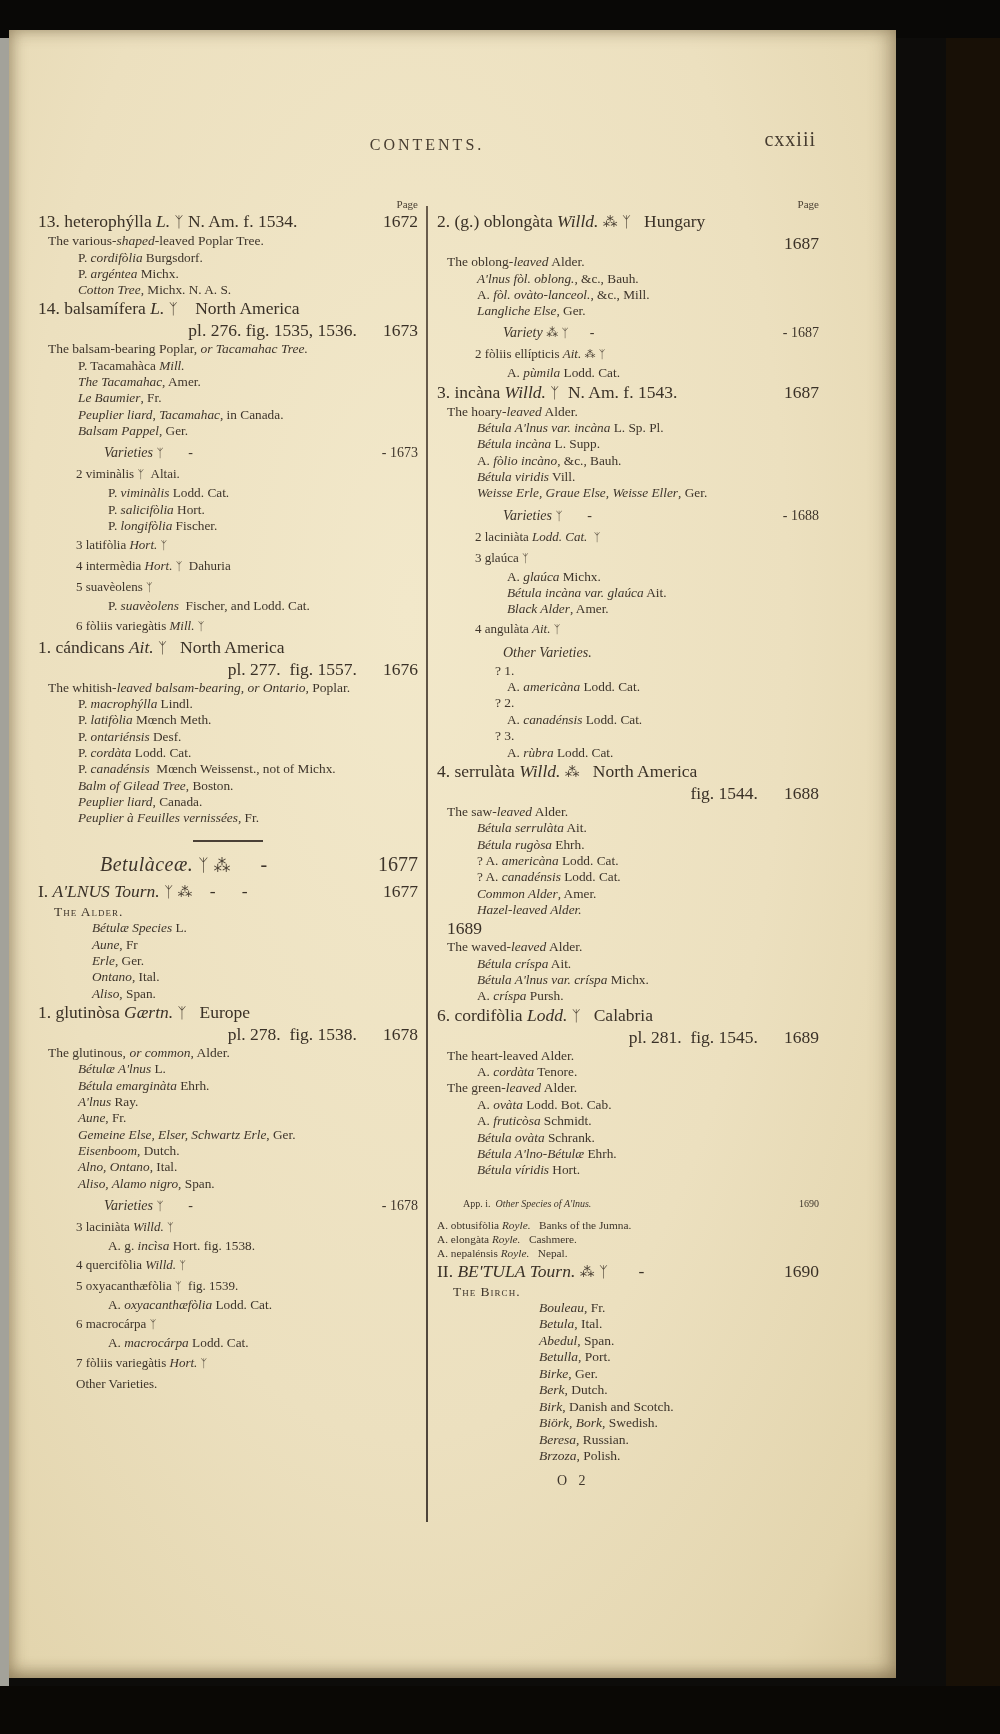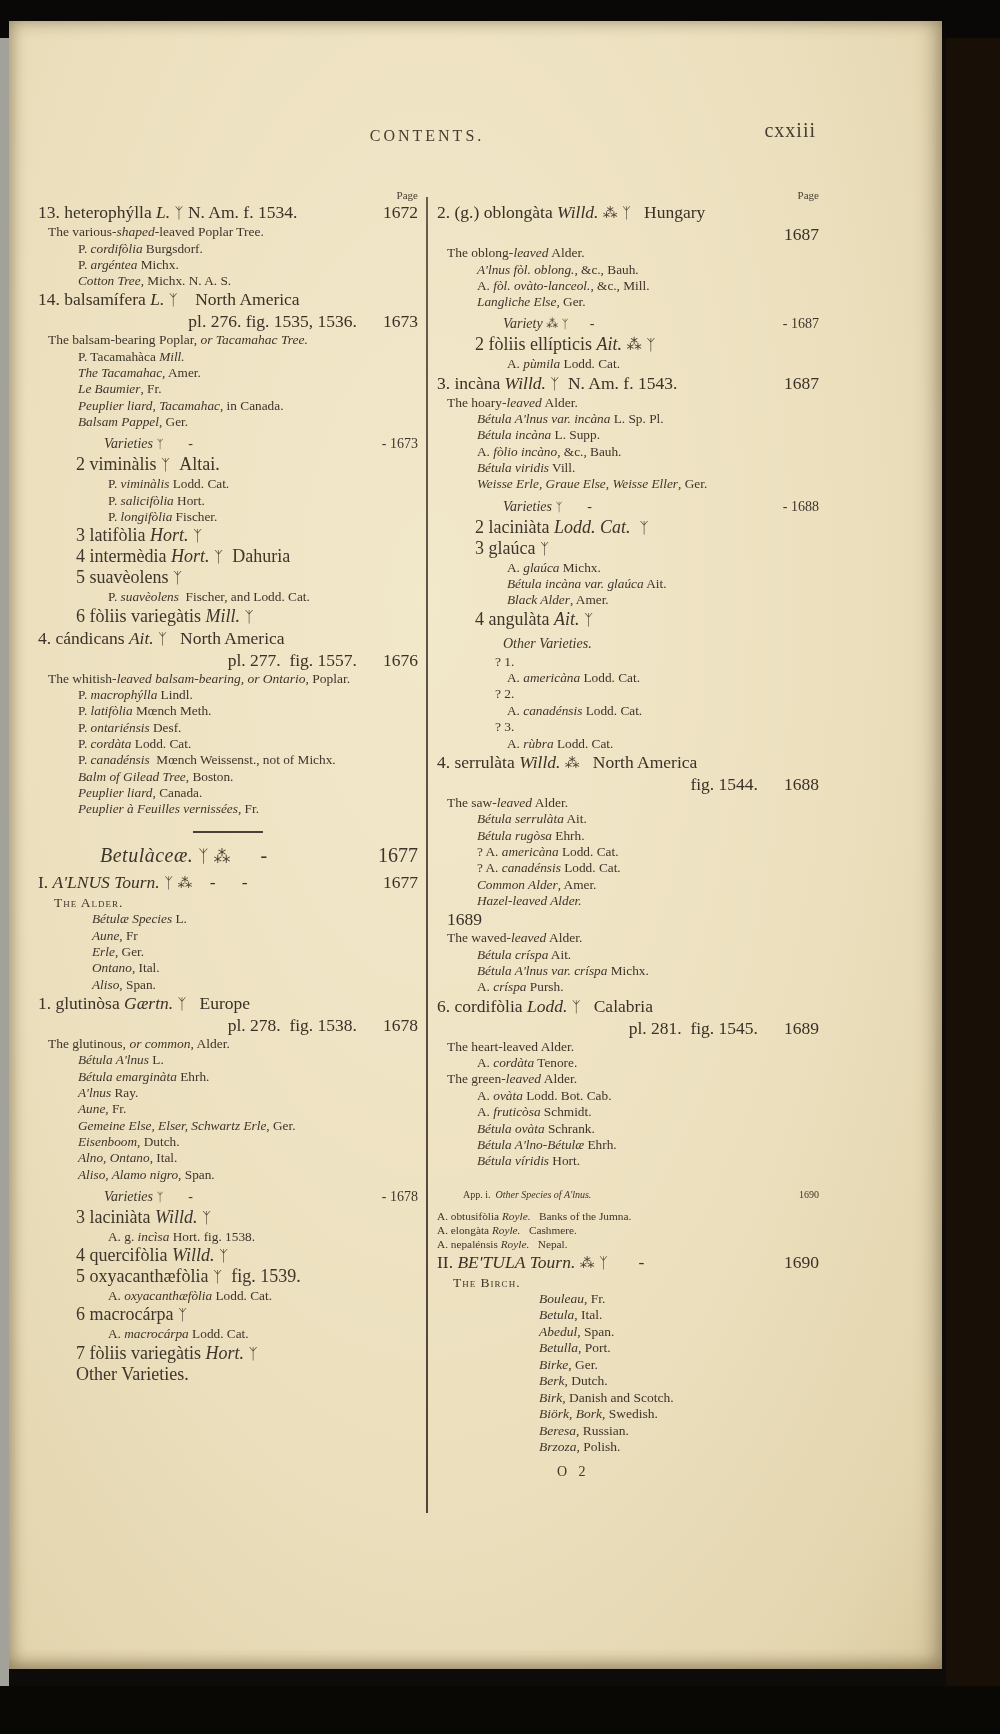--- a/index.html
+++ b/index.html
@@ -6,24 +6,25 @@
   body{
     width:1000px;height:1734px;position:relative;
     background:#0d0c0a;overflow:hidden;
     font-family:"Liberation Serif","DejaVu Serif",serif;
   }
   .topbar{position:absolute;left:0;top:0;width:1000px;height:38px;background:#090806;}
   .bottombar{position:absolute;left:0;top:1686px;width:1000px;height:48px;background:#0a0805;}
   .leftstrip{position:absolute;left:0;top:38px;width:9px;height:1648px;background:#a3a29a;}
   .rightdark{position:absolute;left:946px;top:38px;width:54px;height:1648px;background:#181006;}
   .page{
-    position:absolute;left:9px;top:21px;width:933px;height:1648px;
+    position:absolute;left:9px;top:30px;width:851px;height:1648px;
     background:radial-gradient(ellipse at 45% 35%, #f2e8ca 0%, #ece0bf 55%, #e3d5ae 88%, #d9c9a0 100%);
     box-shadow:inset 6px 0 14px rgba(90,70,40,.25), inset -10px 0 18px rgba(90,70,40,.3), inset 0 -8px 14px rgba(90,70,40,.25);
     color:#3e352b;
+    padding-left:36px;
   }
   .pghead{position:absolute;left:29px;top:106px;width:778px;height:40px;}
   .pghead .title{
     position:absolute;left:0;right:0;text-align:center;
     font-size:16px;letter-spacing:3px;color:#463c30;
   }
   .pghead .folio{
     position:absolute;right:0;top:-8px;font-size:20px;color:#463c30;letter-spacing:1px;
   }
   .col{position:absolute;top:168px;}
@@ -43,21 +44,21 @@
   .e{font-size:17.5px;line-height:21px;margin-top:0;padding-left:26px;text-indent:-26px;color:#3a3127;}
   .e .pg{font-size:17.5px;}
   .e2{font-size:17.5px;line-height:21px;display:flex;justify-content:flex-end;color:#3a3127;}
   .e2 .txt{flex:0 1 auto;text-align:right;}
   .e2 .pg{margin-left:26px;}
   .cm{font-size:13.5px;line-height:16.5px;padding-left:16px;text-indent:-6px;}
   .sy{font-size:13.3px;line-height:16.3px;padding-left:52px;text-indent:-12px;}
   .ss{font-size:13.3px;line-height:16.3px;padding-left:82px;text-indent:-12px;}
   .q{font-size:13.5px;line-height:16.5px;padding-left:58px;}
   .vh{font-size:14px;line-height:17px;margin:5px 0 2px 0;padding-left:66px;}
-  .vn{font-size:18px;line-height:19px;padding-left:38px;margin:1px 0;}
+  .vn{font-size:13px;line-height:19px;padding-left:38px;margin:1px 0;}
   .scl{font-size:13.5px;line-height:17px;padding-left:16px;}
   .lang1{font-size:13.3px;line-height:16.3px;padding-left:54px;}
   .lang2{font-size:13.5px;line-height:16.5px;padding-left:102px;}
   .ap{font-size:10px;line-height:19px;margin:16px 0 6px 0;padding-left:26px;align-items:center;}
   .xs{font-size:11.3px;line-height:13.8px;padding-left:12px;text-indent:-12px;}
   .sec{font-size:20px;line-height:24px;margin:6px 0 4px 0;padding-left:62px;}
   .sec .it{letter-spacing:.5px;}
   .rule{width:70px;height:0;border-top:2px solid #4a4036;margin:14px auto 10px auto;}
   .sig{font-size:14px;padding-left:120px;margin-top:8px;letter-spacing:4px;}
 </style>
@@ -94,21 +95,21 @@
         <div class="line vh withpg"><span class="txt"><span class="it">Varieties</span><span> </span><span class="sym">ᛉ</span><span>       -</span></span><span class="pg">-  1673</span></div>
         <div class="line vn"><span class="txt"><span>2 viminàlis </span><span class="sym">ᛉ</span><span>  Altai.</span></span></div>
         <div class="line ss"><span class="txt"><span>P. </span><span class="it">viminàlis</span><span> Lodd. Cat.</span></span></div>
         <div class="line ss"><span class="txt"><span>P. </span><span class="it">salicifòlia</span><span> Hort.</span></span></div>
         <div class="line ss"><span class="txt"><span>P. </span><span class="it">longifòlia</span><span> Fischer.</span></span></div>
         <div class="line vn"><span class="txt"><span>3 latifòlia </span><span class="it">Hort.</span><span> </span><span class="sym">ᛉ</span></span></div>
         <div class="line vn"><span class="txt"><span>4 intermèdia </span><span class="it">Hort.</span><span> </span><span class="sym">ᛉ</span><span>  Dahuria</span></span></div>
         <div class="line vn"><span class="txt"><span>5 suavèolens </span><span class="sym">ᛉ</span></span></div>
         <div class="line ss"><span class="txt"><span>P. </span><span class="it">suavèolens</span><span>  Fischer, and Lodd. Cat.</span></span></div>
         <div class="line vn"><span class="txt"><span>6 fòliis variegàtis </span><span class="it">Mill.</span><span> </span><span class="sym">ᛉ</span></span></div>
-        <div class="line e"><span class="txt"><span>4. cándicans </span><span class="it">Ait.</span><span> </span><span class="sym">ᛉ</span><span>   North America</span></span></div>
+        <div class="line e"><span class="txt"><span>1. cándicans </span><span class="it">Ait.</span><span> </span><span class="sym">ᛉ</span><span>   North America</span></span></div>
         <div class="line e2 withpg"><span class="txt"><span>pl. 277.  fig. 1557.</span></span><span class="pg">1676</span></div>
         <div class="line cm"><span class="txt"><span>The whitish-</span><span class="it">leaved balsam-bearing, or Ontario,</span><span> Poplar.</span></span></div>
         <div class="line sy"><span class="txt"><span>P. </span><span class="it">macrophýlla</span><span> Lindl.</span></span></div>
         <div class="line sy"><span class="txt"><span>P. </span><span class="it">latifòlia</span><span> Mœnch Meth.</span></span></div>
         <div class="line sy"><span class="txt"><span>P. </span><span class="it">ontariénsis</span><span> Desf.</span></span></div>
         <div class="line sy"><span class="txt"><span>P. </span><span class="it">cordàta</span><span> Lodd. Cat.</span></span></div>
         <div class="line sy"><span class="txt"><span>P. </span><span class="it">canadénsis</span><span>  Mœnch Weissenst., not of Michx.</span></span></div>
         <div class="line sy"><span class="txt"><span class="it">Balm of Gilead Tree</span><span>, Boston.</span></span></div>
         <div class="line sy"><span class="txt"><span class="it">Peuplier liard</span><span>, Canada.</span></span></div>
         <div class="line sy"><span class="txt"><span class="it">Peuplier à Feuilles vernissées</span><span>, Fr.</span></span></div>
@@ -117,21 +118,21 @@
         <div class="line e withpg"><span class="txt"><span>I. </span><span class="it">A'LNUS</span><span> </span><span class="it">Tourn.</span><span> </span><span class="sym">ᛉ</span><span> </span><span class="sym">⁂</span><span>    -      -</span></span><span class="pg">1677</span></div>
         <div class="line scl"><span class="txt"><span class="scaps">The Alder.</span></span></div>
         <div class="line lang1"><span class="txt"><span class="it">Bétulæ Species</span><span> L.</span></span></div>
         <div class="line lang1"><span class="txt"><span class="it">Aune</span><span>, Fr</span></span></div>
         <div class="line lang1"><span class="txt"><span class="it">Erle</span><span>, Ger.</span></span></div>
         <div class="line lang1"><span class="txt"><span class="it">Ontano</span><span>, Ital.</span></span></div>
         <div class="line lang1"><span class="txt"><span class="it">Aliso</span><span>, Span.</span></span></div>
         <div class="line e"><span class="txt"><span>1. glutinòsa </span><span class="it">Gærtn.</span><span> </span><span class="sym">ᛉ</span><span>   Europe</span></span></div>
         <div class="line e2 withpg"><span class="txt"><span>pl. 278.  fig. 1538.</span></span><span class="pg">1678</span></div>
         <div class="line cm"><span class="txt"><span>The glutinous, </span><span class="it">or common</span><span>, Alder.</span></span></div>
-        <div class="line sy"><span class="txt"><span class="it">Bétula A'lnus</span><span> L.</span></span></div>
+        <div class="line sy"><span class="txt"><span class="it">Bétulæ A'lnus</span><span> L.</span></span></div>
         <div class="line sy"><span class="txt"><span class="it">Bétula emarginàta</span><span> Ehrh.</span></span></div>
         <div class="line sy"><span class="txt"><span class="it">A'lnus</span><span> Ray.</span></span></div>
         <div class="line sy"><span class="txt"><span class="it">Aune</span><span>, Fr.</span></span></div>
         <div class="line sy"><span class="txt"><span class="it">Gemeine Else, Elser, Schwartz Erle</span><span>, Ger.</span></span></div>
         <div class="line sy"><span class="txt"><span class="it">Eisenboom</span><span>, Dutch.</span></span></div>
         <div class="line sy"><span class="txt"><span class="it">Alno, Ontano</span><span>, Ital.</span></span></div>
         <div class="line sy"><span class="txt"><span class="it">Aliso, Alamo nigro</span><span>, Span.</span></span></div>
         <div class="line vh withpg"><span class="txt"><span class="it">Varieties</span><span> </span><span class="sym">ᛉ</span><span>       -</span></span><span class="pg">-  1678</span></div>
         <div class="line vn"><span class="txt"><span>3 laciniàta </span><span class="it">Willd.</span><span> </span><span class="sym">ᛉ</span></span></div>
         <div class="line ss"><span class="txt"><span>A. g. </span><span class="it">incìsa</span><span> Hort. fig. 1538.</span></span></div>

